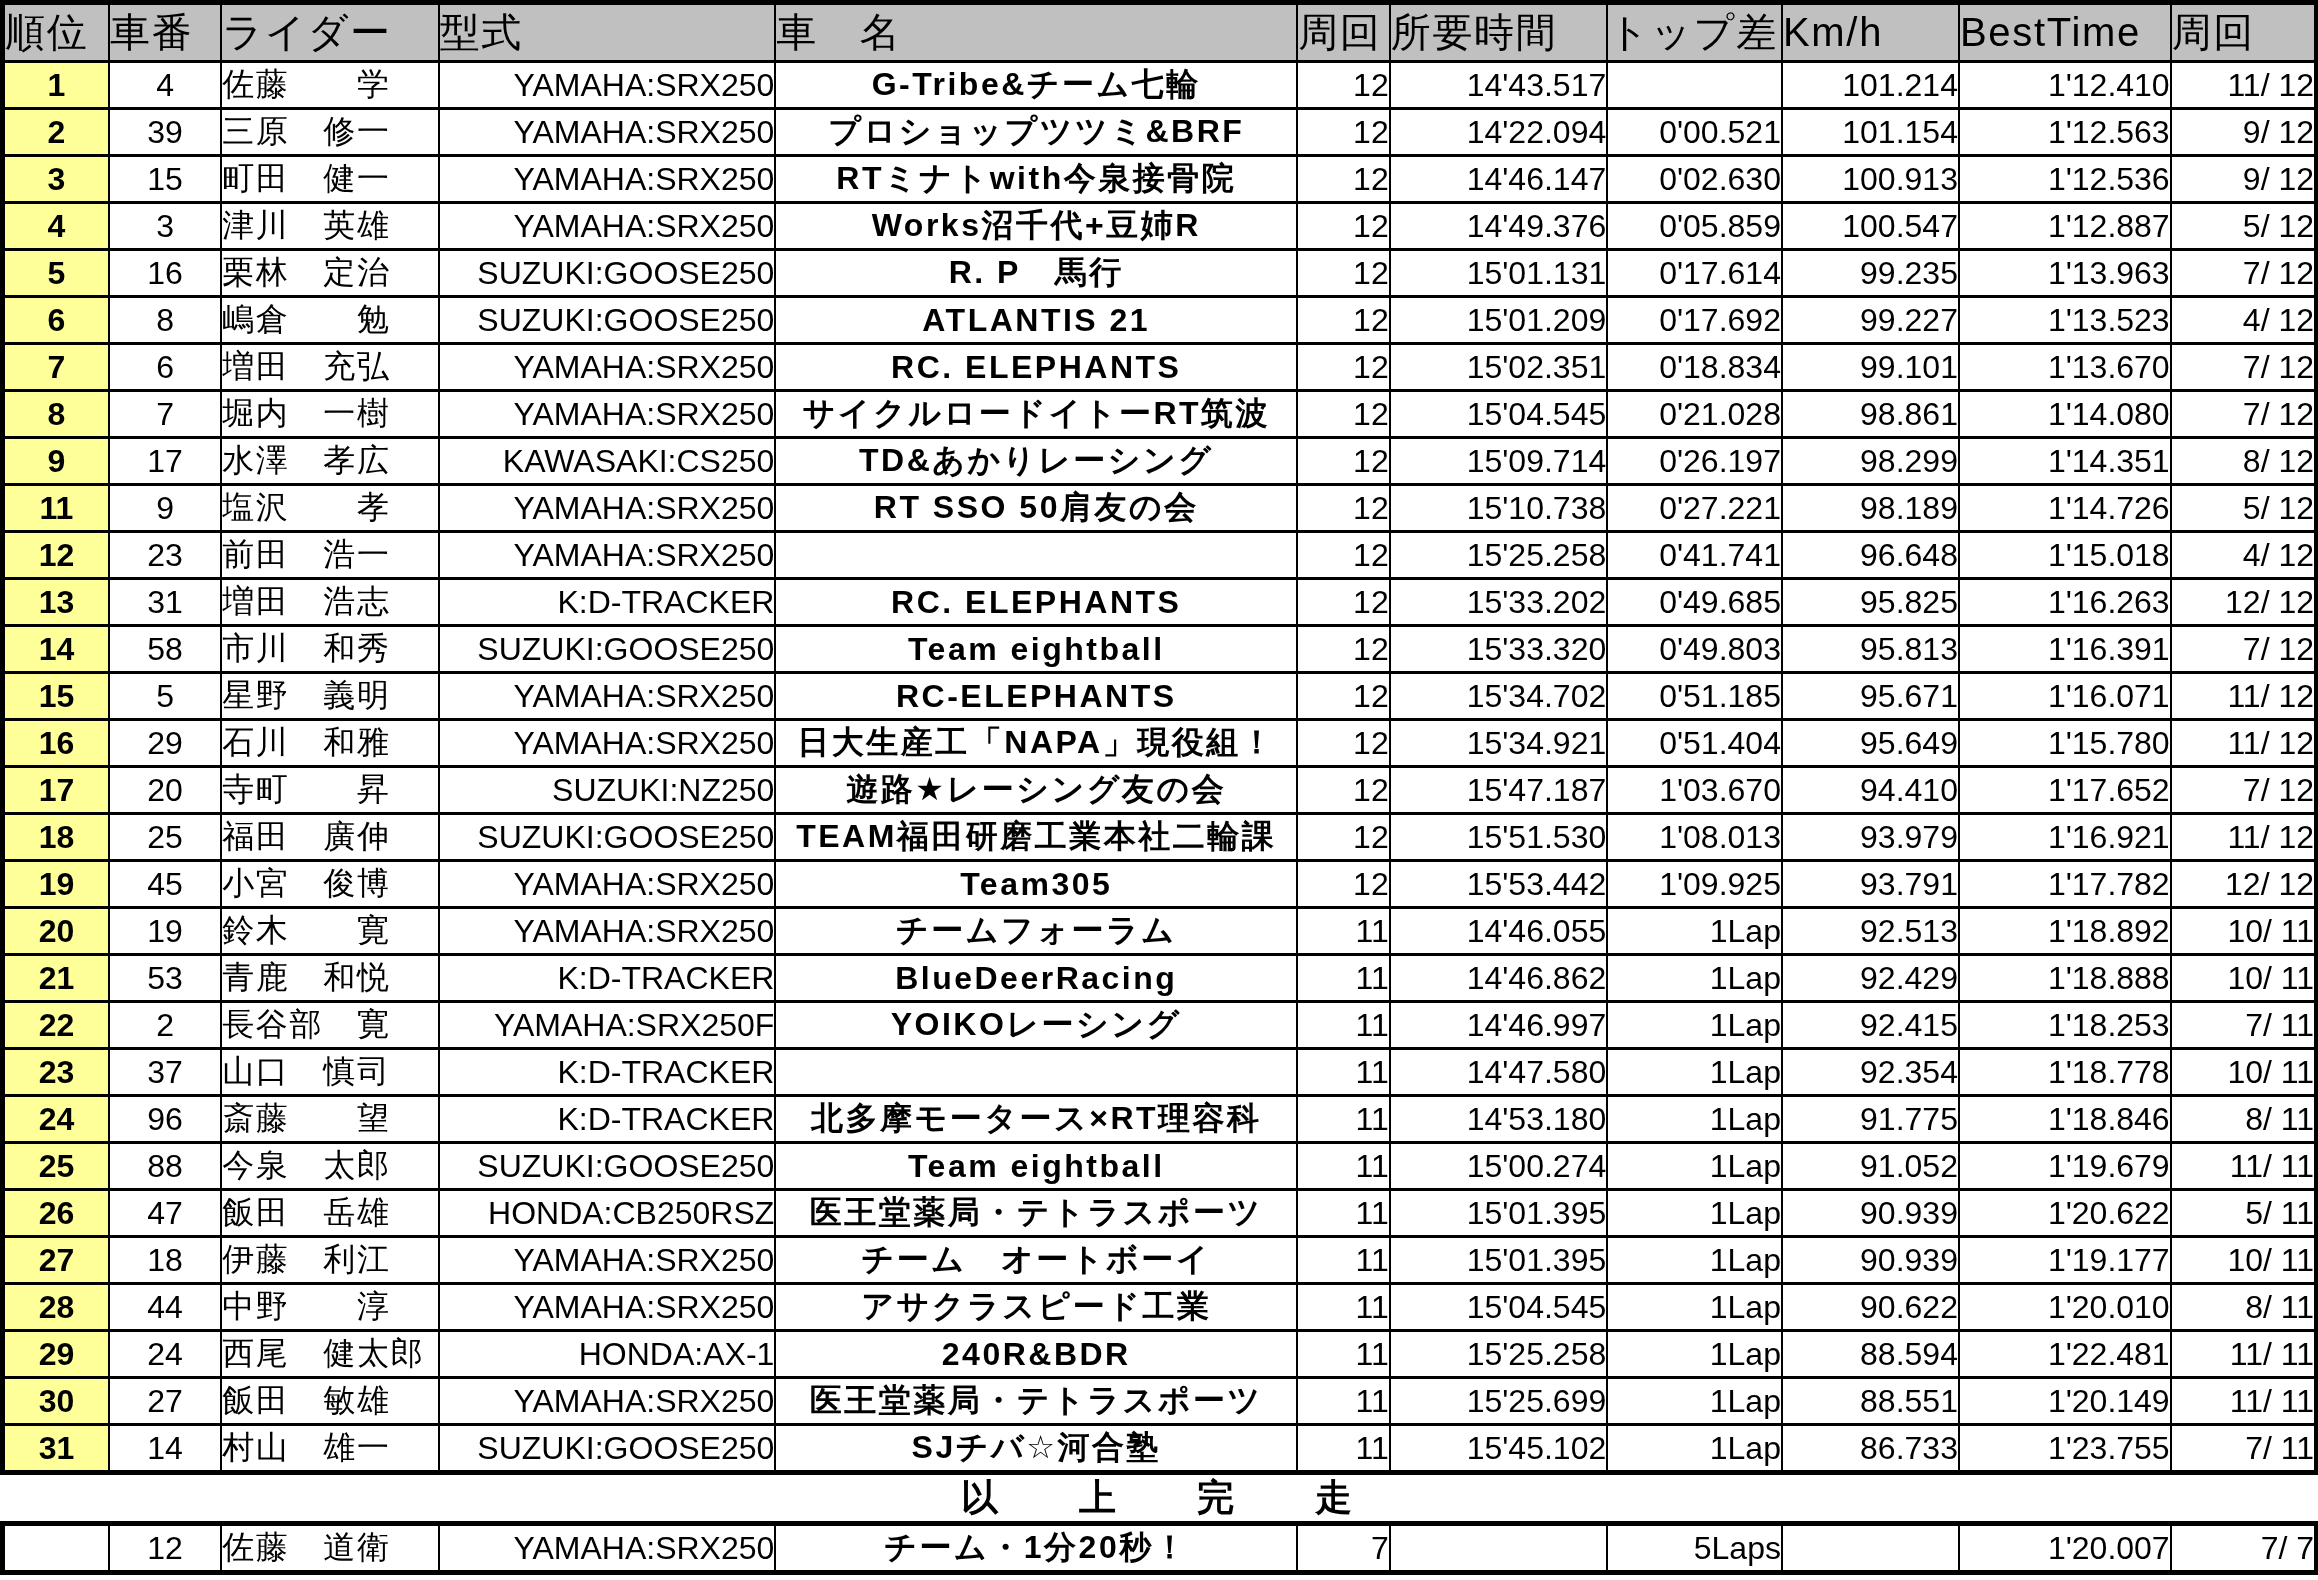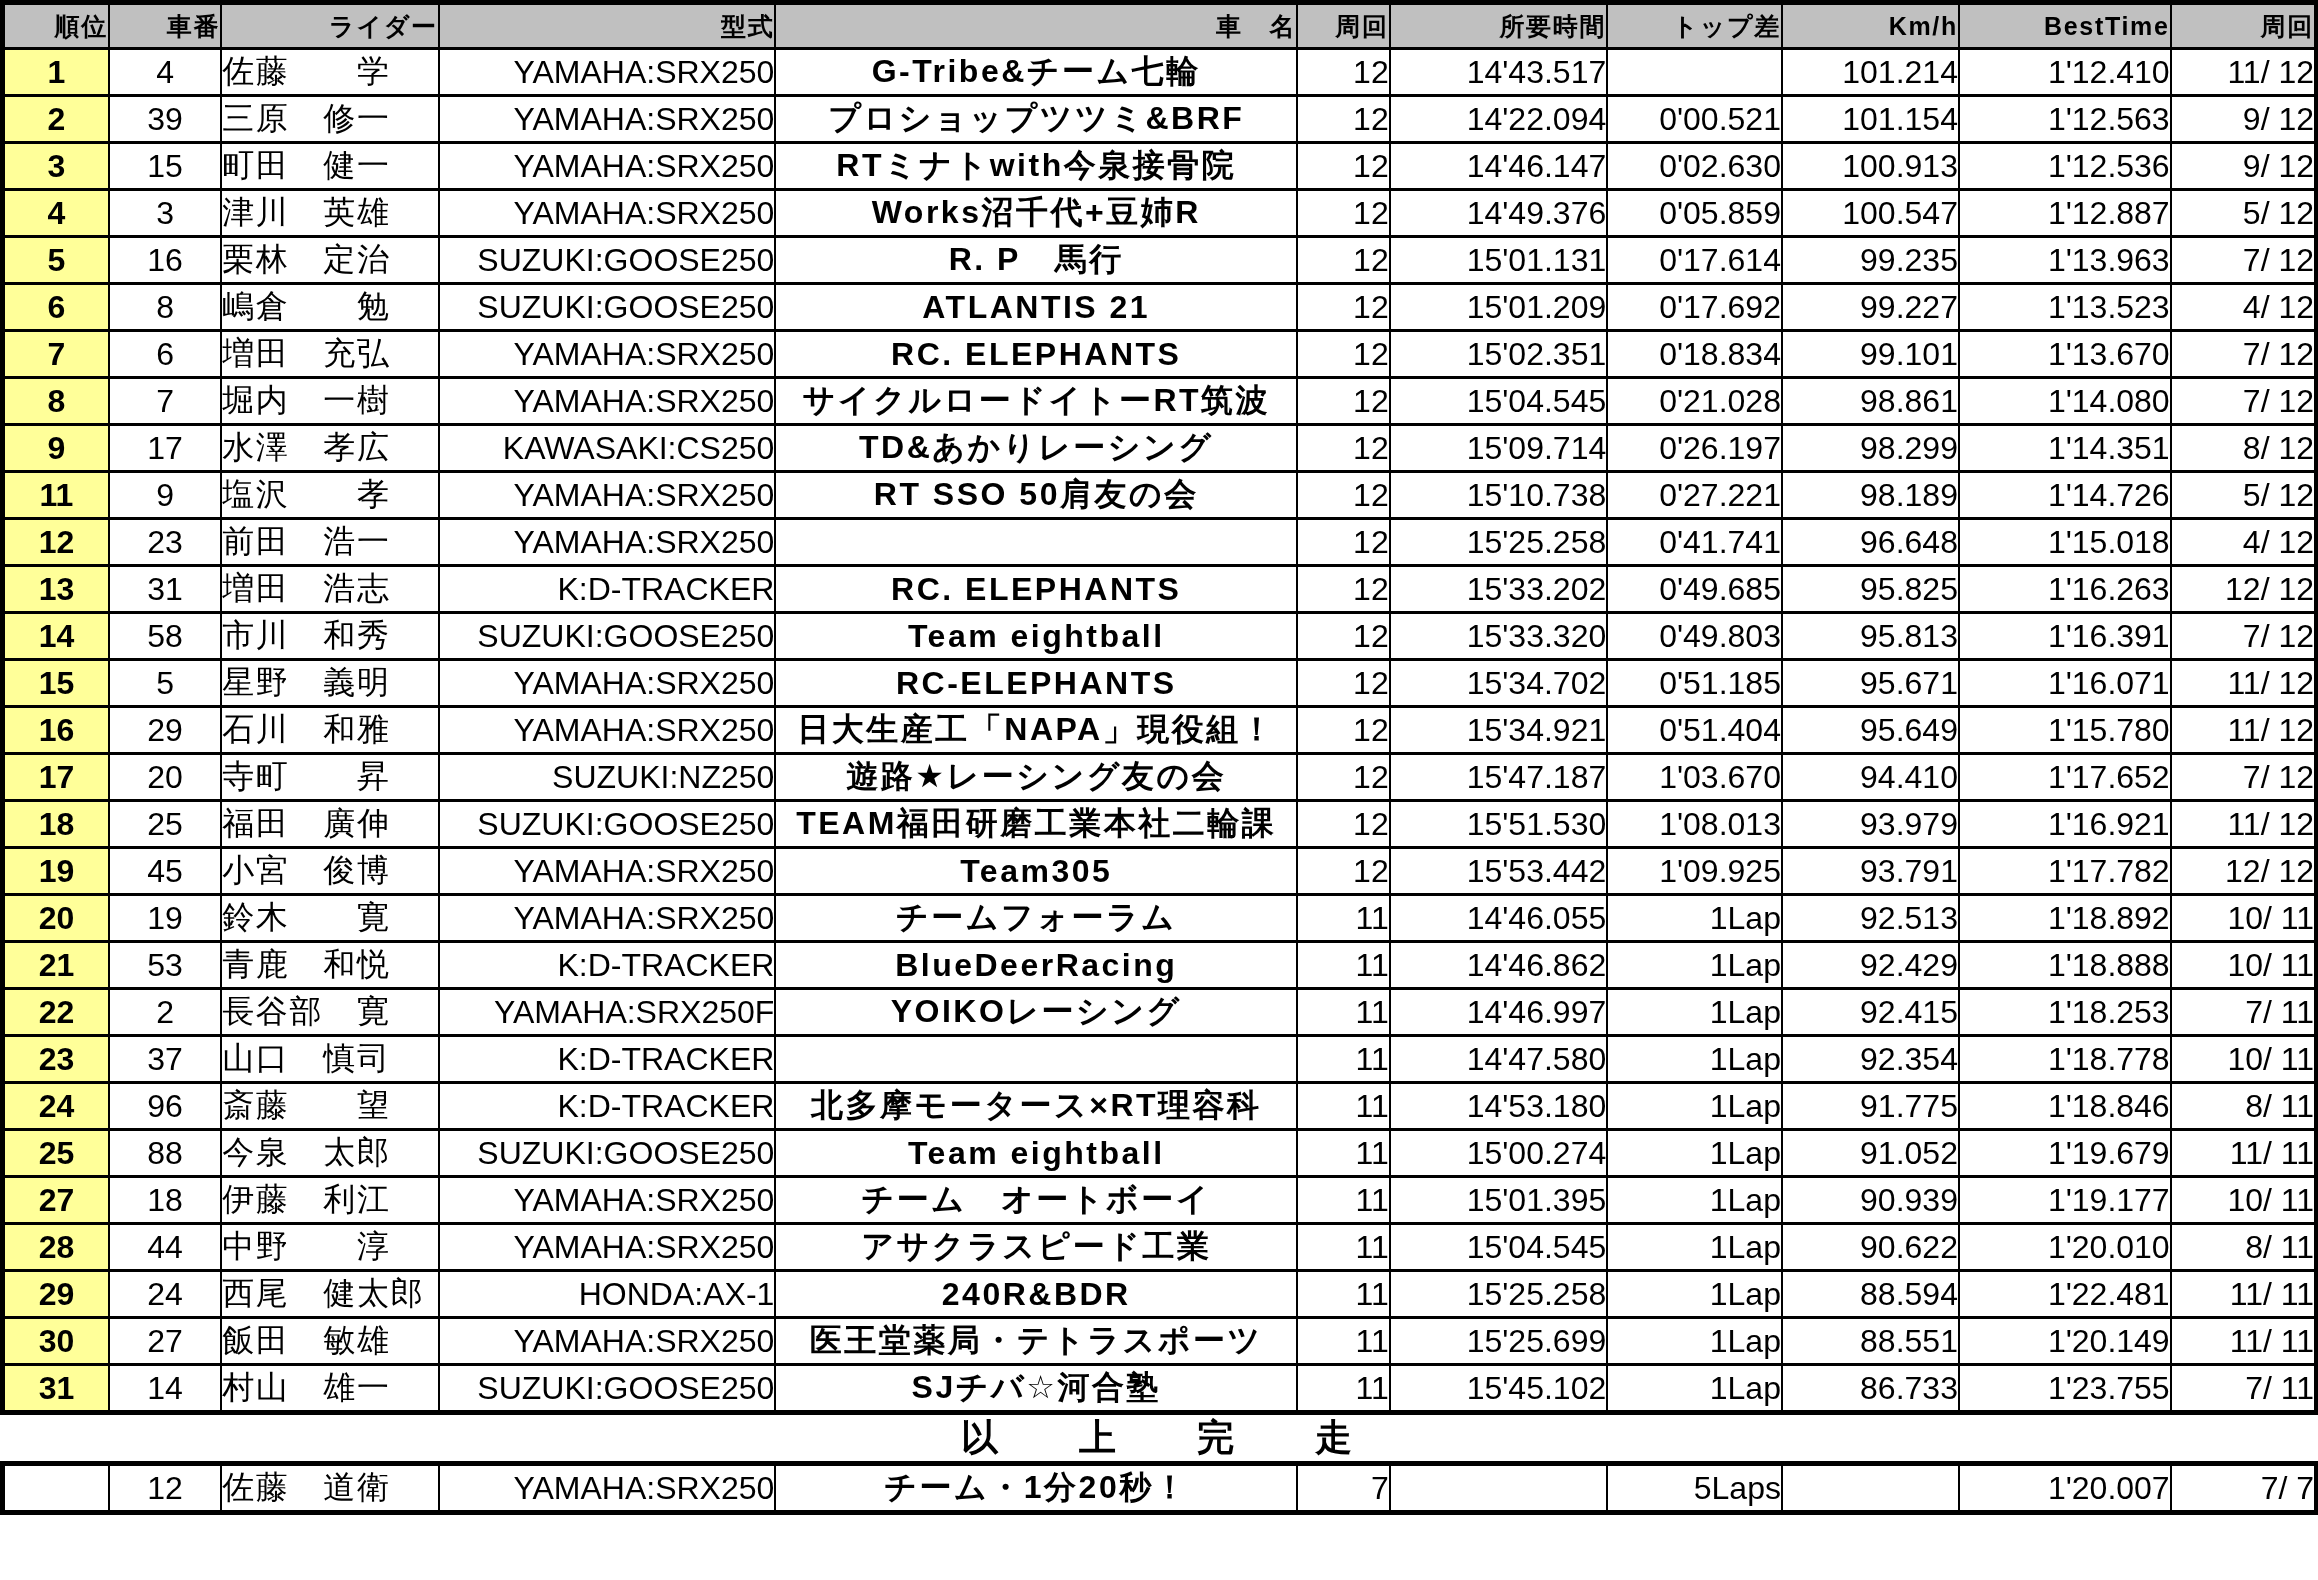--- a/index.html
+++ b/index.html
@@ -25,24 +25,24 @@
     border-right: 2.5px solid #000;
     border-top: 3.4px solid #000;
     border-bottom: 3.4px solid #000;
     padding: 0;
     white-space: nowrap;
     overflow: hidden;
     vertical-align: middle;
   }
   table.results th {
     background: #c0c0c0;
-    font-size: 25px;
-    font-weight: bold;
+    font-size: 40px;
+    font-weight: normal;
     height: 42px;
-    text-align: right;
+    text-align: left;
     letter-spacing: 1.7px;
   }
   table.results td {
     font-size: 32px;
     height: 39px;
     background: #ffffff;
   }
   td.c-rank {
     background: #ffff99 !important;
     font-weight: bold;
@@ -430,20 +430,33 @@
           <td class="c-model">SUZUKI:GOOSE250</td>
           <td class="c-team">Team eightball</td>
           <td class="c-laps">11</td>
           <td class="c-time">15'00.274</td>
           <td class="c-gap">1Lap</td>
           <td class="c-kmh">91.052</td>
           <td class="c-best">1'19.679</td>
           <td class="c-bestlap">11/ 11</td>
         </tr>
         <tr>
+          <td class="c-rank">26</td>
+          <td class="c-car">47</td>
+          <td class="c-rider">飯田　岳雄</td>
+          <td class="c-model">HONDA:CB250RSZ</td>
+          <td class="c-team">医王堂薬局・テトラスポーツ</td>
+          <td class="c-laps">11</td>
+          <td class="c-time">15'01.395</td>
+          <td class="c-gap">1Lap</td>
+          <td class="c-kmh">90.939</td>
+          <td class="c-best">1'20.622</td>
+          <td class="c-bestlap">5/ 11</td>
+        </tr>
+        <tr>
           <td class="c-rank">27</td>
           <td class="c-car">18</td>
           <td class="c-rider">伊藤　利江</td>
           <td class="c-model">YAMAHA:SRX250</td>
           <td class="c-team">チーム　オートボーイ</td>
           <td class="c-laps">11</td>
           <td class="c-time">15'01.395</td>
           <td class="c-gap">1Lap</td>
           <td class="c-kmh">90.939</td>
           <td class="c-best">1'19.177</td>

